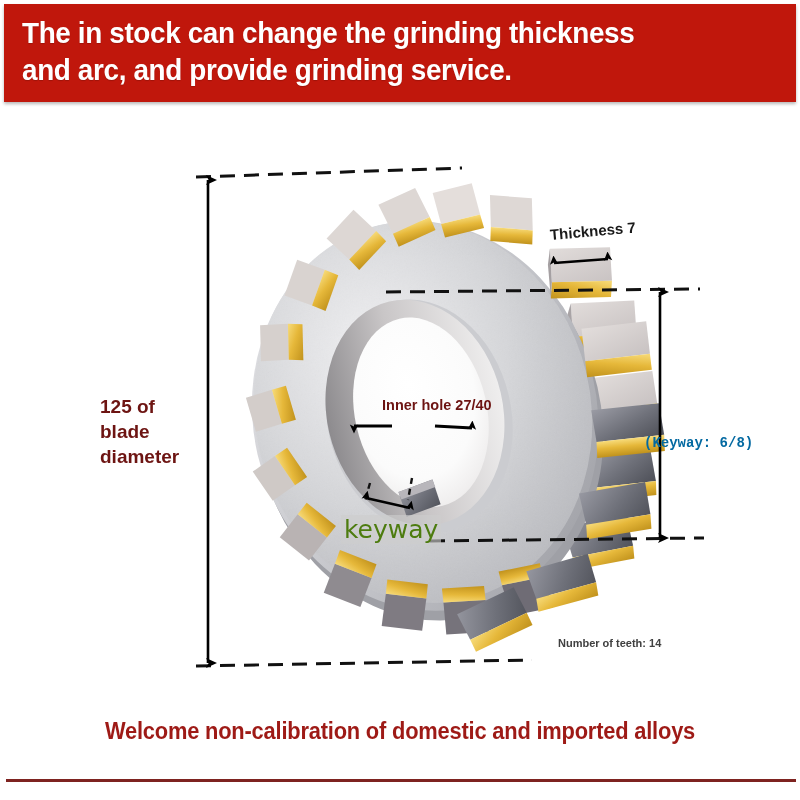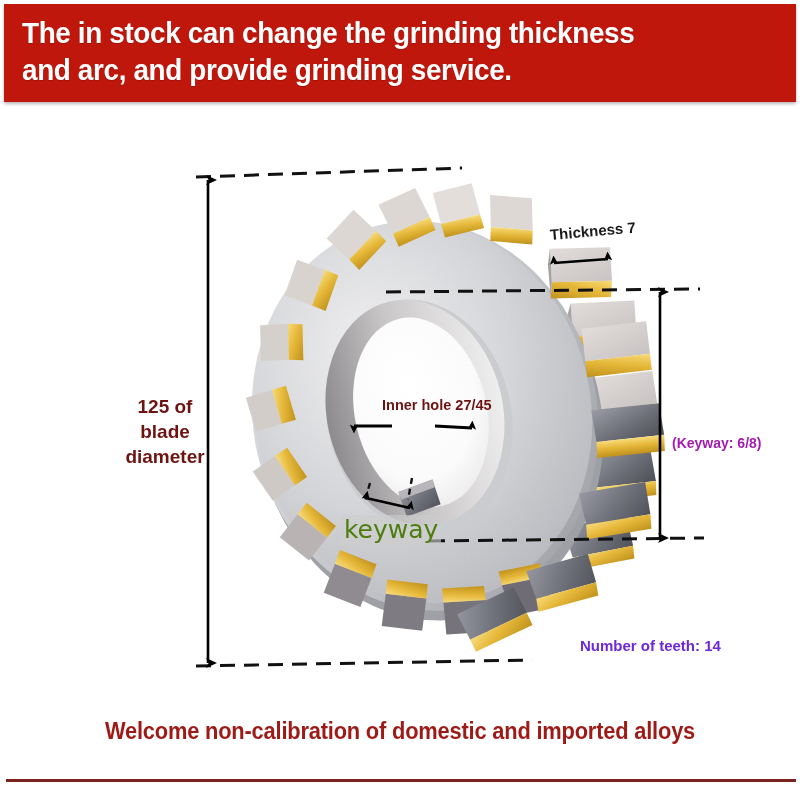--- a/index.html
+++ b/index.html
@@ -59,49 +59,49 @@
   .blade-svg{position:absolute;left:0;top:0;width:420px;height:520px;}
 
   
   .dims{position:absolute;left:0;top:0;width:800px;height:610px;pointer-events:none;}
 
   
   .lbl{position:absolute;white-space:pre-line;}
 
   .lbl-diameter{
     left:100px;top:290px;width:130px;
-    color:#6d1412;font-weight:bold;font-size:19px;line-height:25px;text-align:center;
+    color:#6d1412;font-weight:bold;font-size:19px;line-height:25px;
   }
   .lbl-steps{
     left:672px;top:288px;width:126px;
     color:#8c1410;font-weight:bold;font-size:21px;line-height:24px;
   }
   .lbl-keyway-sub{
-    left:672px;top:330px;width:126px;
-    color:#a21caf;font-weight:bold;font-size:14px;line-height:18px;
+    left:644px;top:330px;width:126px;
+    color:#0369a1;font-weight:bold;font-size:14px;line-height:18px;font-family:Liberation Mono, monospace;
   }
   .lbl-thickness{
     left:550px;top:122px;
     color:#1a1a1a;font-weight:bold;font-size:15px;
     transform:rotate(-5deg);transform-origin:left center;
   }
   .lbl-innerhole{
     left:382px;top:293px;
     color:#6d1412;font-weight:bold;font-size:14.5px;
   }
   .lbl-keyway{
     left:341px;top:411px;
     color:#4d7c0f;font-weight:normal;font-size:25px;
     background:rgba(205,205,205,.62);
     padding:0 3px;
     font-family:"DejaVu Sans", sans-serif;
   }
   .lbl-teeth{
     left:558px;top:533px;
-    color:#6d28d9;font-weight:bold;font-size:15px;margin-left:22px;
+    color:#404040;font-weight:bold;font-size:11px;
   }
 </style>
 </head>
 <body>
 
 <div id="page">
 
   <div class="banner">
     <div class="banner-text">The in stock can change the grinding thickness
 and arc, and provide grinding service.</div>
@@ -323,21 +323,21 @@
 
     <div class="lbl lbl-diameter">125 of
 blade
 diameter</div>
 
 
     <div class="lbl lbl-keyway-sub">(Keyway: 6/8)</div>
 
     <div class="lbl lbl-thickness">Thickness 7</div>
 
-    <div class="lbl lbl-innerhole">Inner hole 27/45</div>
+    <div class="lbl lbl-innerhole">Inner hole 27/40</div>
 
     <div class="lbl lbl-keyway">keyway</div>
 
     <div class="lbl lbl-teeth">Number of teeth: 14</div>
   </div>
 
   <div class="footer-text">Welcome non-calibration of domestic and imported alloys</div>
   <div class="footer-rule"></div>
 
 </div>

